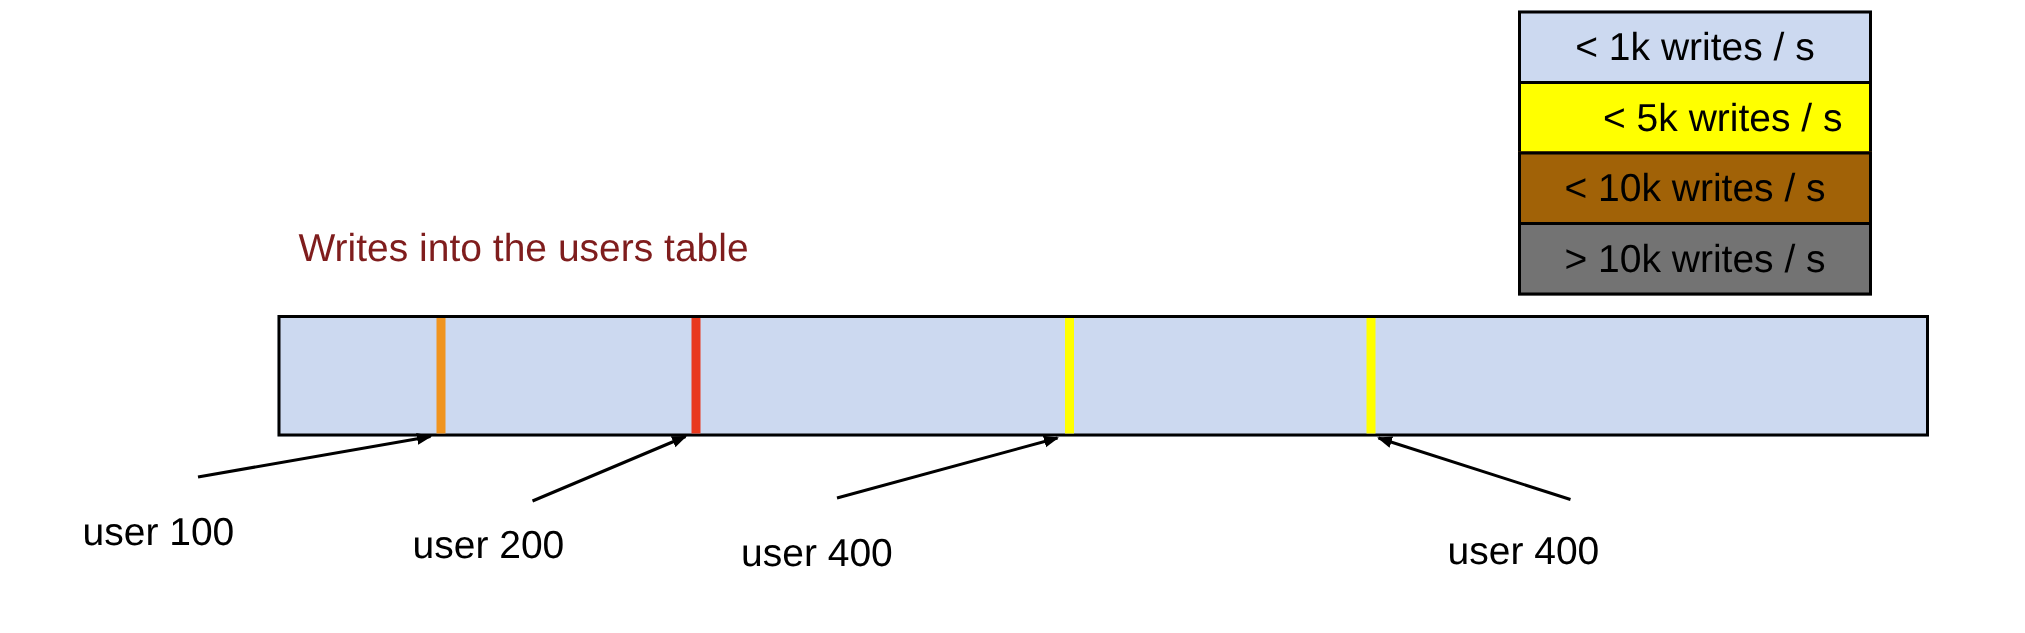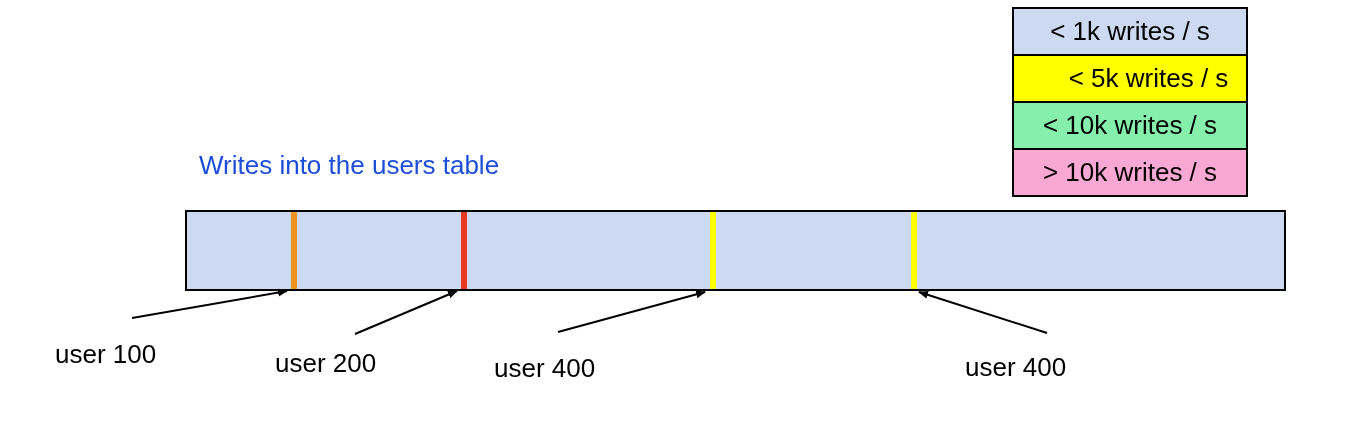--- a/index.html
+++ b/index.html
@@ -13,21 +13,21 @@
     width: 1350px;
     height: 422px;
     background: #ffffff;
     overflow: hidden;
   }
   .diagram-title {
     position: absolute;
     left: 199px;
     top: 150px;
     font-size: 26px;
-    color: #1d4ed8;
+    color: #7f1d1d;
     white-space: nowrap;
   }
   .users-bar {
     position: absolute;
     left: 185px;
     top: 210px;
     width: 1101px;
     height: 81px;
     border: 2px solid #000000;
     box-sizing: border-box;
@@ -100,24 +100,24 @@
       </g>
   </svg>
 
   <div class="legend">
       <div class="legend-row" style="background: rgb(204, 217, 240);">
         <span>&lt; 1k writes / s</span>
       </div>
       <div class="legend-row" style="background: rgb(255, 255, 0); padding-left: 37px;">
         <span>&lt; 5k writes / s</span>
       </div>
-      <div class="legend-row" style="background: #86efac;">
+      <div class="legend-row" style="background: #a16207;">
         <span>&lt; 10k writes / s</span>
       </div>
-      <div class="legend-row" style="background: #f9a8d4;">
+      <div class="legend-row" style="background: #737373;">
         <span>&gt; 10k writes / s</span>
       </div>
     </div>
 
 <div class="user-label" style="left: 55px; top: 339px;">user 100</div>
     <div class="user-label" style="left: 275px; top: 348px;">user 200</div>
     <div class="user-label" style="left: 494px; top: 353px;">user 400</div>
     <div class="user-label" style="left: 965px; top: 352px;">user 400</div>
   </div>
 

